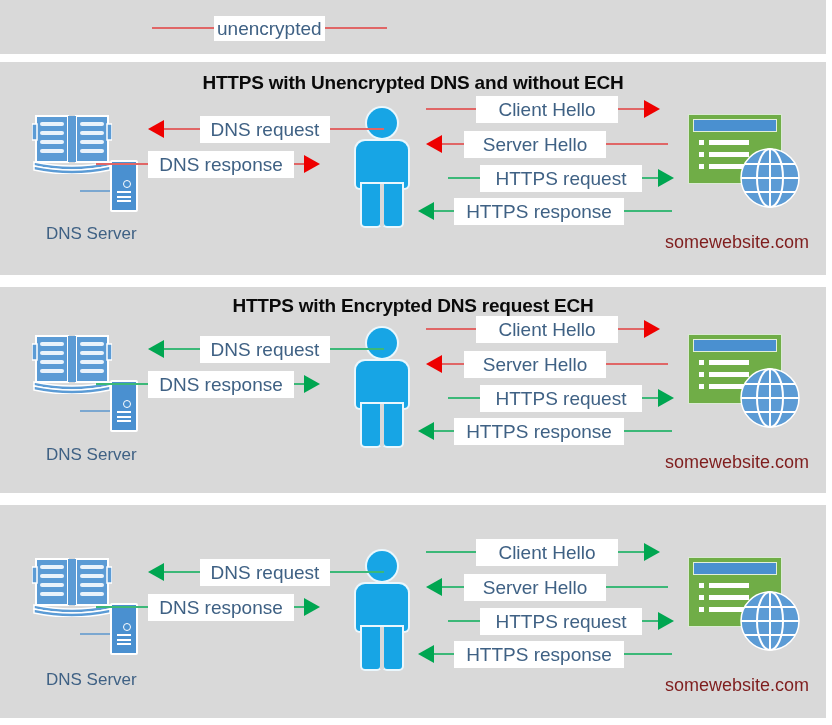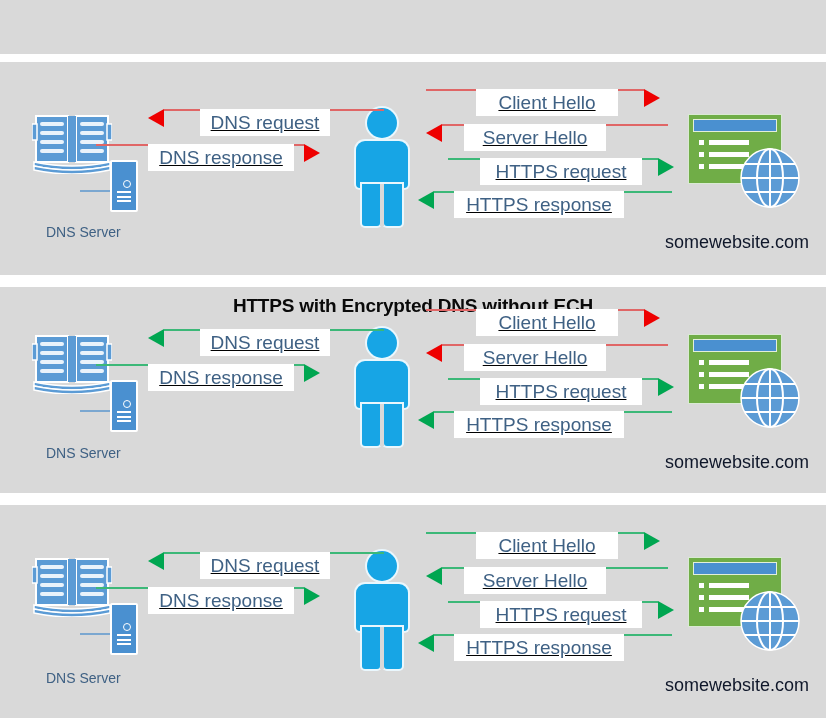--- a/index.html
+++ b/index.html
@@ -73,21 +73,21 @@
   .tower-lines i{
     display:block;height:2px;background:#ffffff;margin-bottom:2.5px;
   }
   .tower-connect{
     position:absolute;
     height:2px;background:#7ba7d0;
   }
   .dns-label{
     position:absolute;
     color:#3f6184;
-    font-size:14px;
+    font-size:17px;
     white-space:nowrap;
   }
 
   
   .person{position:absolute;}
   .person-head{
     position:absolute;left:11px;top:0;
     width:30px;height:30px;border-radius:50%;
     background:#17a5e5;
     box-shadow:0 0 0 2px #eaf7fd;
@@ -129,30 +129,30 @@
   .win-rows{position:absolute;left:10px;top:25px;}
   .win-row{display:flex;align-items:center;margin-bottom:7px;}
   .win-bullet{width:5px;height:5px;background:#ffffff;margin-right:5px;}
   .win-line{width:40px;height:5px;background:#ffffff;}
   .globe{
     position:absolute;left:52px;top:34px;
     width:60px;height:60px;
   }
   .site-label{
     position:absolute;
-    color:#0f172a;
+    color:#7f1d1d;
     font-size:18px;
     white-space:nowrap;
   }
 
   
   .arrow-row{
     position:absolute;
     height:40px;
-    display:flex;align-items:flex-start;text-decoration:underline;
+    display:flex;align-items:center;
   }
   .a-line{height:2px;flex:0 0 auto;}
   .a-head{
     width:0;height:0;flex:0 0 auto;
     border-top:9px solid transparent;
     border-bottom:9px solid transparent;
   }
   .a-head.right{border-left:16px solid currentColor;}
   .a-head.left{border-right:16px solid currentColor;}
   .a-label{
@@ -162,23 +162,29 @@
     line-height:23px;
     padding:2px 3px;
     white-space:nowrap;
     flex:0 0 auto;
   }
 </style>
 </head>
 <body>
 
 <div class="panel" id="legend-panel">
+  <div class="legend-item" id="legend-unencrypted">
+    <span class="legend-line" style="background: rgb(224, 102, 102);"></span>
+    <span class="legend-text">unencrypted</span>
+    <span class="legend-line" style="background: rgb(224, 102, 102);"></span>
+  </div>
 </div>
 
 <div class="panel" id="panel-0">
+    <div class="panel-title" style="top: 10px;">HTTPS with Unencrypted DNS and without ECH</div>
     <div class="book" style="left: 32px; top: 50px;"><svg viewBox="0 0 80 62" width="80" height="62">
         <path d="M4 4 h32 v46 h-32 z" fill="#5b9bd5" stroke="#ffffff" stroke-width="2"></path>
         <path d="M44 4 h32 v46 h-32 z" fill="#5b9bd5" stroke="#ffffff" stroke-width="2"></path>
         <rect x="0" y="12" width="5" height="16" fill="#5b9bd5" stroke="#ffffff" stroke-width="1.5"></rect>
         <rect x="75" y="12" width="5" height="16" fill="#5b9bd5" stroke="#ffffff" stroke-width="1.5"></rect>
         <rect x="36" y="4" width="8" height="46" fill="#5b9bd5"></rect>
         <rect x="8" y="10" width="24" height="4" rx="2" fill="#eaf3fb"></rect>
         <rect x="48" y="10" width="24" height="4" rx="2" fill="#eaf3fb"></rect>
         <rect x="8" y="19" width="24" height="4" rx="2" fill="#eaf3fb"></rect>
         <rect x="48" y="19" width="24" height="4" rx="2" fill="#eaf3fb"></rect>
@@ -267,21 +273,21 @@
       <span class="a-head right" style="color: rgb(0, 166, 81);"></span>
     </div>
     <div class="arrow-row" style="top: 129px; left: 418px;">
       <span class="a-head left" style="color: rgb(0, 166, 81);"></span>
       <span class="a-line" style="width: 20px; background: rgb(60, 184, 120);"></span>
       <span class="a-label" style="min-width: 164px; text-align: center;">HTTPS response</span>
       <span class="a-line" style="width: 48px; background: rgb(60, 184, 120);"></span>
     </div>
   </div>
 <div class="panel" id="panel-1">
-    <div class="panel-title" style="top: 8px;">HTTPS with Encrypted DNS without ECH</div>
+    <div class="panel-title" style="top: 8px;">HTTPS with Encrypted DNS request ECH</div>
     <div class="book" style="left: 32px; top: 45px;"><svg viewBox="0 0 80 62" width="80" height="62">
         <path d="M4 4 h32 v46 h-32 z" fill="#5b9bd5" stroke="#ffffff" stroke-width="2"></path>
         <path d="M44 4 h32 v46 h-32 z" fill="#5b9bd5" stroke="#ffffff" stroke-width="2"></path>
         <rect x="0" y="12" width="5" height="16" fill="#5b9bd5" stroke="#ffffff" stroke-width="1.5"></rect>
         <rect x="75" y="12" width="5" height="16" fill="#5b9bd5" stroke="#ffffff" stroke-width="1.5"></rect>
         <rect x="36" y="4" width="8" height="46" fill="#5b9bd5"></rect>
         <rect x="8" y="10" width="24" height="4" rx="2" fill="#eaf3fb"></rect>
         <rect x="48" y="10" width="24" height="4" rx="2" fill="#eaf3fb"></rect>
         <rect x="8" y="19" width="24" height="4" rx="2" fill="#eaf3fb"></rect>
         <rect x="48" y="19" width="24" height="4" rx="2" fill="#eaf3fb"></rect>

